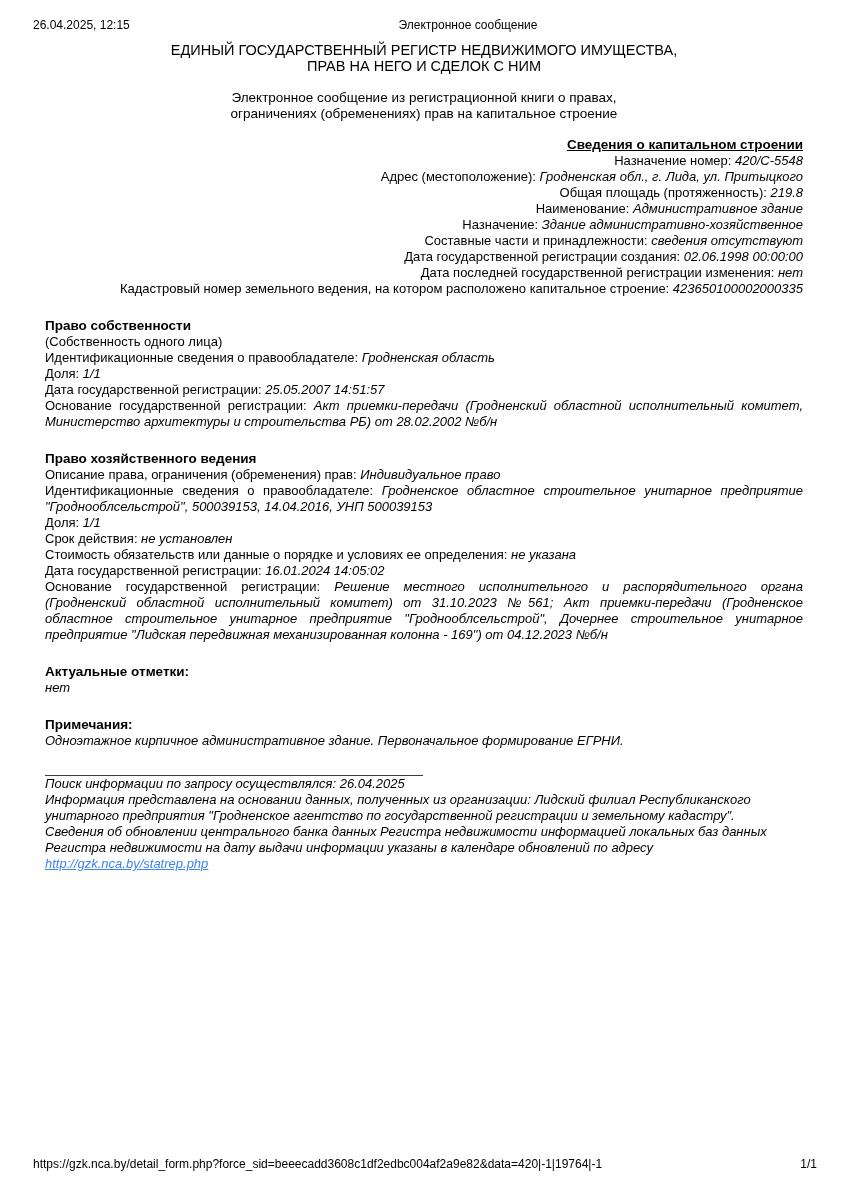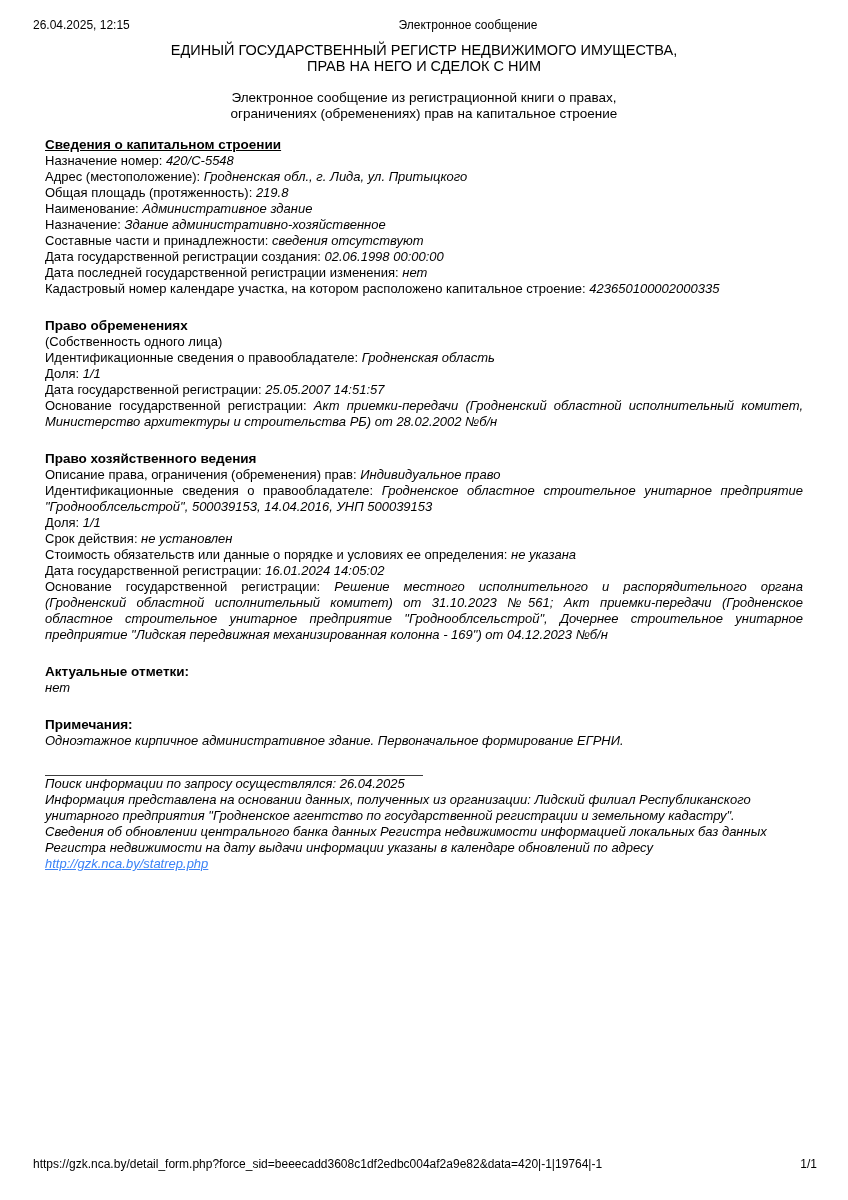--- a/index.html
+++ b/index.html
@@ -15,21 +15,21 @@
   .print-header{position:absolute;top:18px;left:33px;right:33px;height:16px;font-size:12px;}
   .ph-date{position:absolute;left:0;top:0;white-space:nowrap;}
   .ph-title{position:absolute;left:435px;top:0;transform:translateX(-50%);white-space:nowrap;}
 
   
   .doc{position:absolute;left:45px;top:0;width:758px;}
   .doc-title{margin-top:42px;text-align:center;font-size:14.5px;line-height:16px;}
   .doc-subtitle{margin-top:16px;text-align:center;font-size:13.5px;line-height:15.5px;}
   .sections{margin-top:12px;}
   .section{margin-top:21px;}
-  .section:first-child{margin-top:16px;}
+  .section:first-child{margin-top:16px;text-align:right;}
   .sec-heading{margin:0;font-size:13.5px;font-weight:bold;line-height:16px;}
   .sec-heading.underlined{text-decoration:underline;}
   .field{margin:0;font-size:13px;line-height:16px;}
   .field.justify{text-align:justify;}
   .field.italic{font-style:italic;}
   .val{font-style:italic;}
 
   
   .divider{margin-top:26px;width:378px;height:0;border-top:1.2px solid #3c3c3c;}
   .info-block{font-size:13px;line-height:16px;font-style:italic;}
@@ -66,24 +66,24 @@
         <section class="section">
           <h2 class="sec-heading underlined">Сведения о капитальном строении</h2>
           <p class="field"><span class="lbl">Назначение номер:</span><span class="val"> 420/С-5548</span></p>
           <p class="field"><span class="lbl">Адрес (местоположение):</span><span class="val"> Гродненская обл., г. Лида, ул. Притыцкого</span></p>
           <p class="field"><span class="lbl">Общая площадь (протяженность):</span><span class="val"> 219.8</span></p>
           <p class="field"><span class="lbl">Наименование:</span><span class="val"> Административное здание</span></p>
           <p class="field"><span class="lbl">Назначение:</span><span class="val"> Здание административно-хозяйственное</span></p>
           <p class="field"><span class="lbl">Составные части и принадлежности:</span><span class="val"> сведения отсутствуют</span></p>
           <p class="field"><span class="lbl">Дата государственной регистрации создания:</span><span class="val"> 02.06.1998 00:00:00</span></p>
           <p class="field"><span class="lbl">Дата последней государственной регистрации изменения:</span><span class="val"> нет</span></p>
-          <p class="field"><span class="lbl">Кадастровый номер календаре участка, на котором расположено капитальное строение:</span><span class="val"> 423650100002000335</span></p>
+          <p class="field"><span class="lbl">Кадастровый номер земельного ведения, на котором расположено капитальное строение:</span><span class="val"> 423650100002000335</span></p>
         </section>
         <section class="section">
-          <h2 class="sec-heading">Право обременениях</h2>
+          <h2 class="sec-heading">Право собственности</h2>
           <p class="field">(Собственность одного лица)</p>
           <p class="field"><span class="lbl">Идентификационные сведения о правообладателе:</span><span class="val"> Гродненская область</span></p>
           <p class="field"><span class="lbl">Доля:</span><span class="val"> 1/1</span></p>
           <p class="field"><span class="lbl">Дата государственной регистрации:</span><span class="val"> 25.05.2007 14:51:57</span></p>
           <p class="field justify"><span class="lbl">Основание государственной регистрации:</span><span class="val"> Акт приемки-передачи (Гродненский областной исполнительный комитет, Министерство архитектуры и строительства РБ) от 28.02.2002 №б/н</span></p>
         </section>
         <section class="section">
           <h2 class="sec-heading">Право хозяйственного ведения</h2>
           <p class="field"><span class="lbl">Описание права, ограничения (обременения) прав:</span><span class="val"> Индивидуальное право</span></p>
           <p class="field justify"><span class="lbl">Идентификационные сведения о правообладателе:</span><span class="val"> Гродненское областное строительное унитарное предприятие "Гроднооблсельстрой", 500039153, 14.04.2016, УНП 500039153</span></p>

